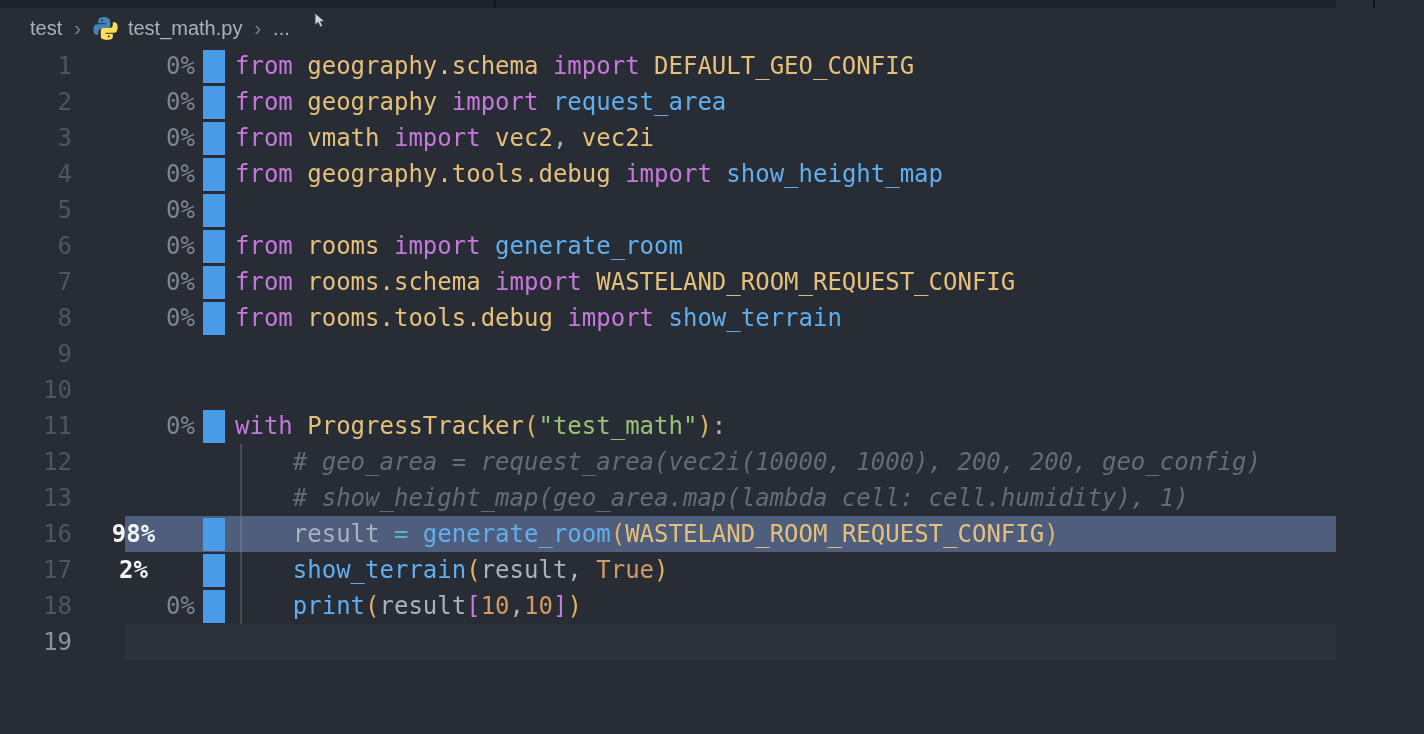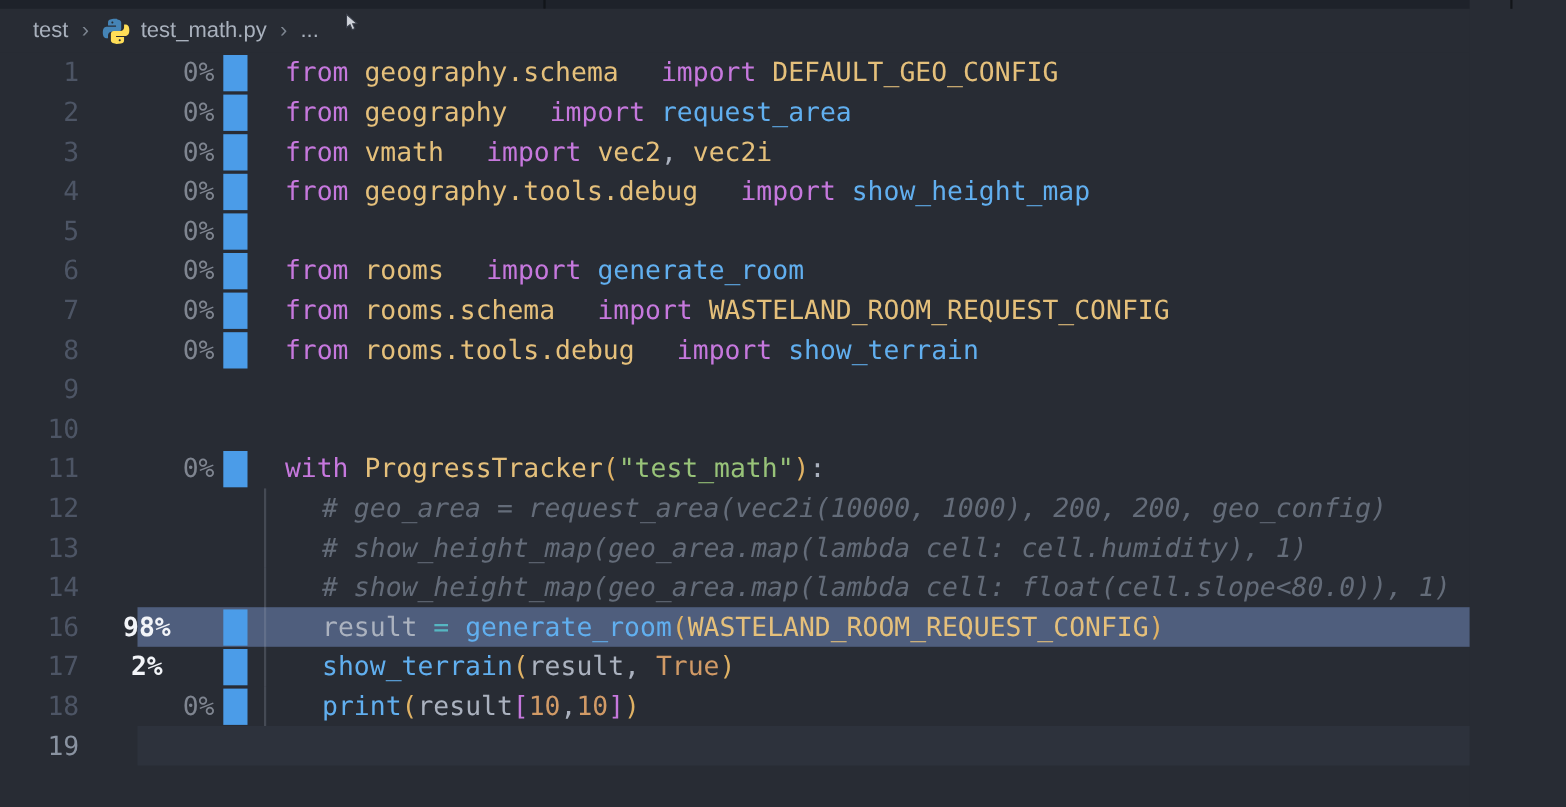--- a/index.html
+++ b/index.html
@@ -35,21 +35,21 @@
 
   .ln { width:72px; text-align:right; font-size:24px; color:var(--lineNum); flex:none; }
   .ln-active { color:var(--lineNumActive); }
   .pct { width:123px; text-align:right; font-size:24px; flex:none; }
   .pct-cold { color:var(--pctCold); }
   .pct-hot  { color:var(--pctHot); font-weight:bold;text-align:center; }
   .blkcell { width:30px; flex:none; height:36px; display:flex; align-items:center; }
   .blk { margin-left:8px; width:22px; height:33px; background:var(--block); }
   .code-text { margin-left:10px; font-size:24px; white-space:pre; color:var(--pun); }
 
-  .tok-kw  { color:var(--kw);margin-left:24px; }
+  .tok-kw  { color:var(--kw); }
   .tok-mod { color:var(--mod); }
   .tok-fn  { color:var(--fn); }
   .tok-str { color:var(--str); }
   .tok-op  { color:var(--op); }
   .tok-num { color:var(--num);text-align:center; }
   .tok-pun { color:var(--pun); }
   .tok-br1 { color:var(--br1); }
   .tok-br2 { color:var(--br2); }
   .tok-com { color:var(--com); font-style:italic; }
 
@@ -197,29 +197,20 @@
       <div class="row">
         <div class="guide"></div>
         <div class="row-inner">
           <div class="ln">13</div>
           <div class="pct pct-cold"></div>
           <div class="blkcell"></div>
           <div class="code-text"><span class="tok-com">    # show_height_map(geo_area.map(lambda cell: cell.humidity), 1)</span></div>
         </div>
       </div>
       <div class="row">
-        <div class="guide"></div>
-        <div class="row-inner">
-          <div class="ln">14</div>
-          <div class="pct pct-cold"></div>
-          <div class="blkcell"></div>
-          <div class="code-text"><span class="tok-com">    # show_height_map(geo_area.map(lambda cell: float(cell.slope&lt;80.0)), 1)</span></div>
-        </div>
-      </div>
-      <div class="row">
         <div class="hl-strong"></div>
         <div class="guide"></div>
         <div class="row-inner">
           <div class="ln">16</div>
           <div class="pct pct-hot">98%</div>
           <div class="blkcell">
             <div class="blk"></div>
           </div>
           <div class="code-text"><span class="tok-pun">    </span><span class="tok-vr">result</span><span class="tok-pun"> </span><span class="tok-op">=</span><span class="tok-pun"> </span><span class="tok-fn">generate_room</span><span class="tok-br1">(</span><span class="tok-mod">WASTELAND_ROOM_REQUEST_CONFIG</span><span class="tok-br1">)</span></div>
         </div>

